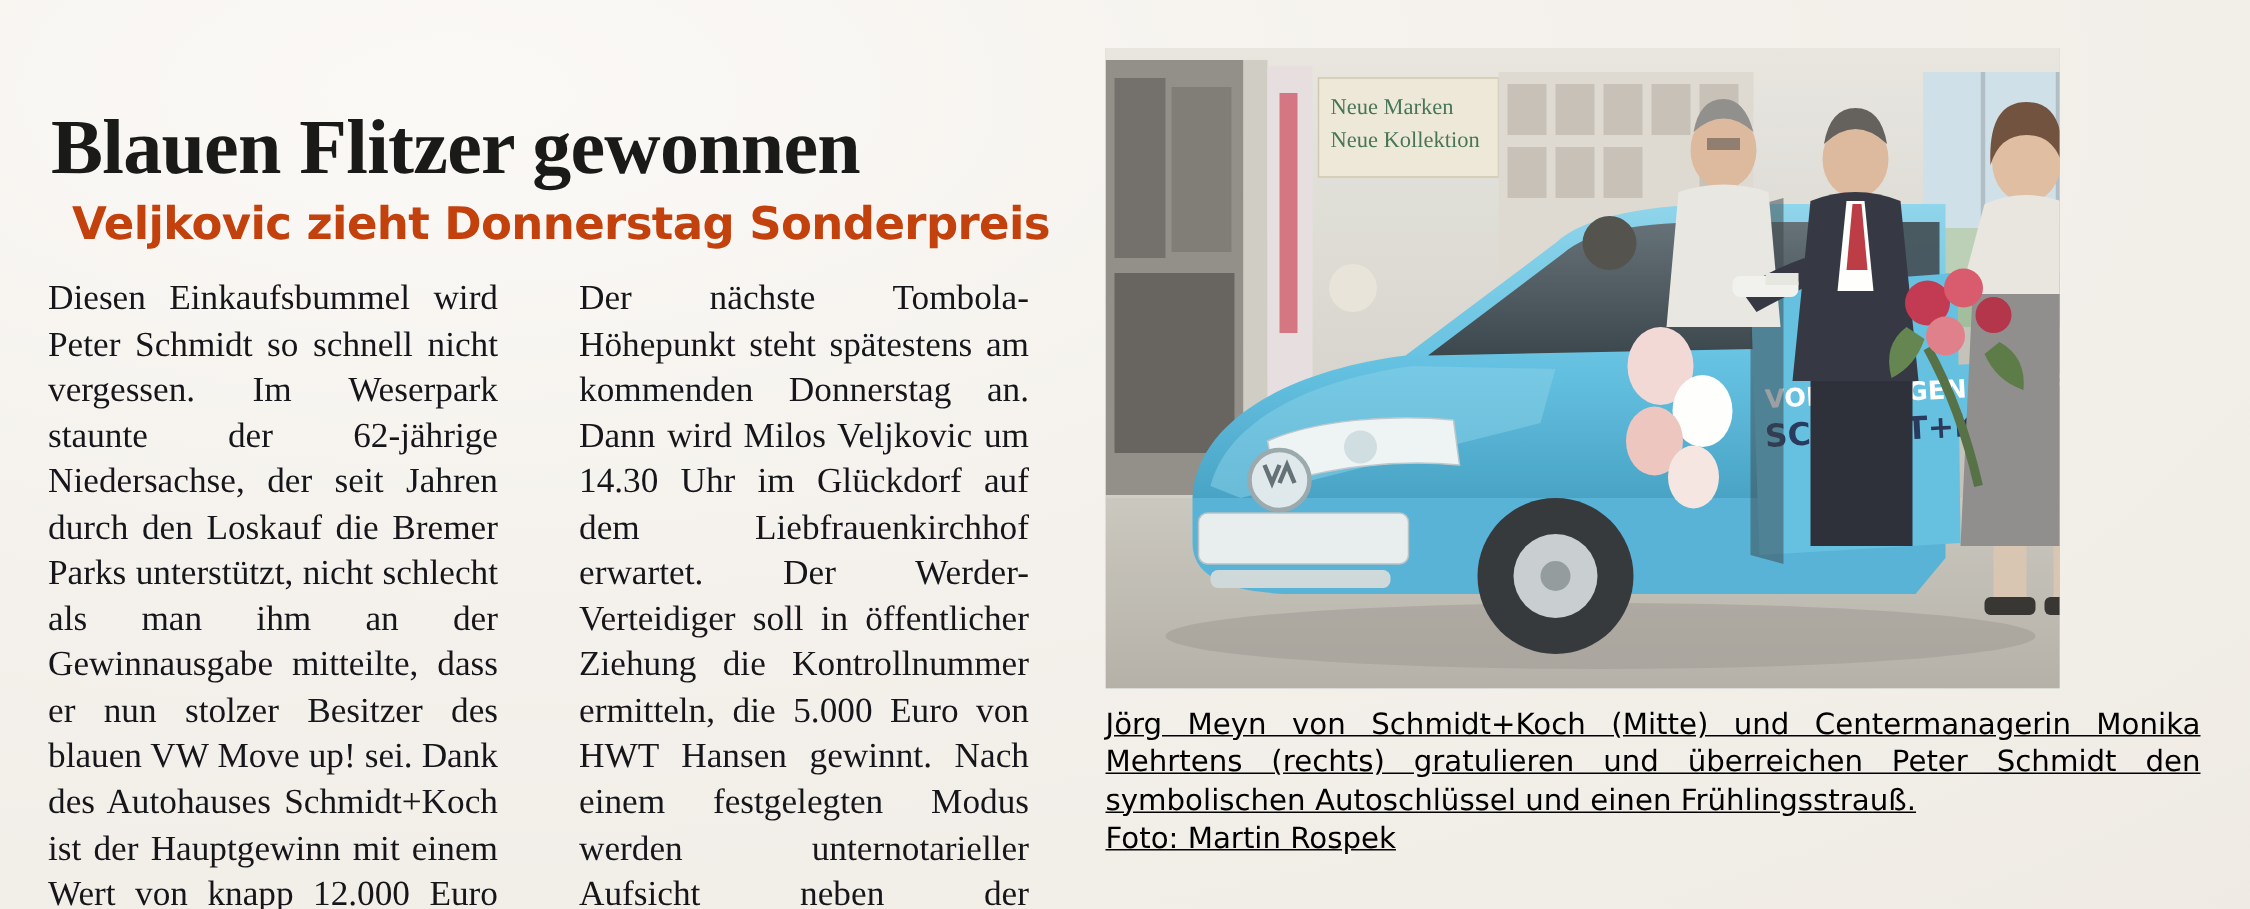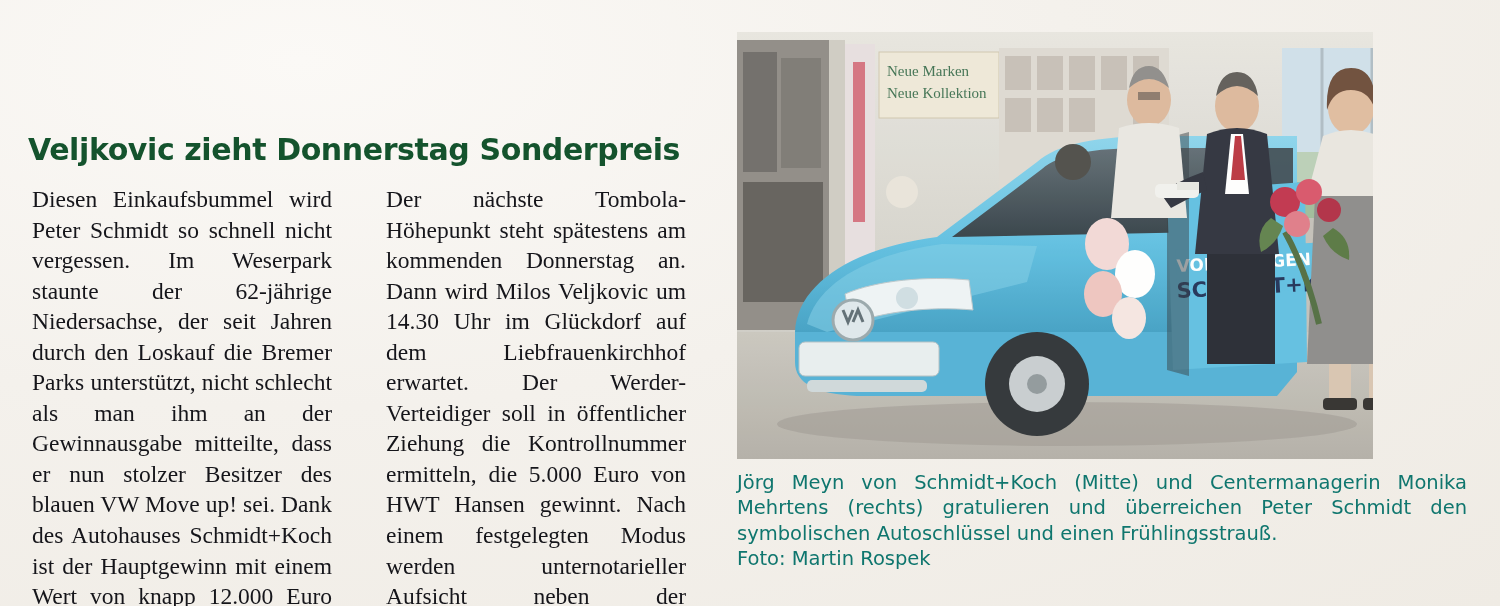--- a/index.html
+++ b/index.html
@@ -35,27 +35,27 @@
     width: 690px;
     font-family: "Liberation Serif", serif;
     font-size: 52px;
     font-weight: 700;
     color: #1a1a18;
     letter-spacing: -0.5px;
     line-height: 1.06;
   }
   .subhead {
     position: absolute;
-    left: 28px;
+    left: 48px;
     top: 108px;
     width: 700px;
     font-family: "DejaVu Sans", sans-serif;
     font-size: 30px;
     font-weight: 700;
-    color: #14532d;
+    color: #c2410c;
     letter-spacing: -0.4px;
     line-height: 1.1;
   }
 
   
   .columns {
     position: absolute;
     left: 16px;
     top: 168px;
     width: 710px;
@@ -90,39 +90,41 @@
 
   
   .caption {
     position: absolute;
     left: 737px;
     top: 470px;
     width: 730px;
     font-family: "DejaVu Sans", sans-serif;
     font-size: 19.5px;
     line-height: 1.30;
-    color: #0f766e;
+    color: #000000;
     text-align: justify;
+    text-decoration: underline;
   }
   .credit {
     display: block;
     text-align: left;
     margin-top: 0px;
   }
   .caption-flow {
     display: inline;
   }
 </style>
 </head>
 <body>
 
 <div class="paper"></div>
 
 <div class="page">
 
+  <h1 class="headline">Blauen Flitzer gewonnen</h1>
 
   <h2 class="subhead">Veljkovic zieht Donnerstag Sonderpreis</h2>
 
   <div class="columns">
     <div class="col">
       <p>Diesen Einkaufsbummel wird Peter Schmidt so schnell nicht vergessen. Im Weserpark staunte der 62-jährige Niedersachse, der seit Jahren durch den Loskauf die Bremer Parks unterstützt, nicht schlecht als man ihm an der Gewinnausgabe mitteilte, dass er nun stolzer Besitzer des blauen VW Move up! sei. Dank des Autohauses Schmidt+Koch ist der Hauptgewinn mit einem Wert von knapp 12.000 Euro ermöglicht worden.</p>
     </div>
     <div class="col">
       <p>Der nächste Tombola-Höhepunkt steht spätestens am kommenden Donnerstag an. Dann wird Milos Veljkovic um 14.30 Uhr im Glückdorf auf dem Liebfrauenkirchhof erwartet. Der Werder-Verteidiger soll in öffentlicher Ziehung die Kontrollnummer ermitteln, die 5.000 Euro von HWT Hansen gewinnt. Nach einem festgelegten Modus werden unternotarieller Aufsicht neben der Hauptnummer auch zwei Ersatznummern gezogen.     (rl)</p>
     </div>

